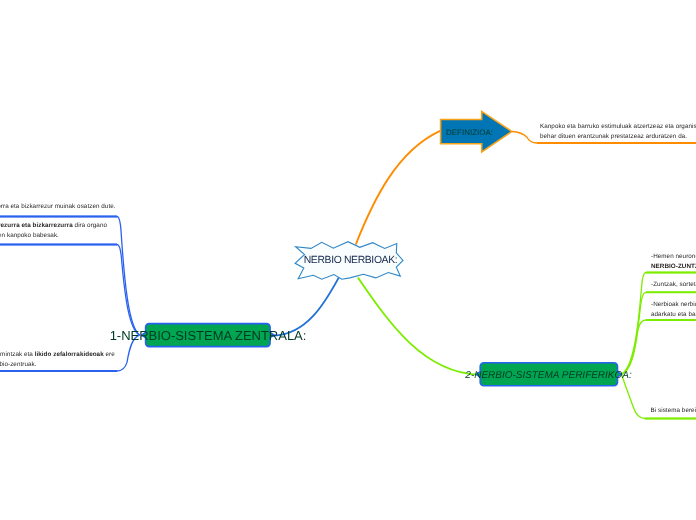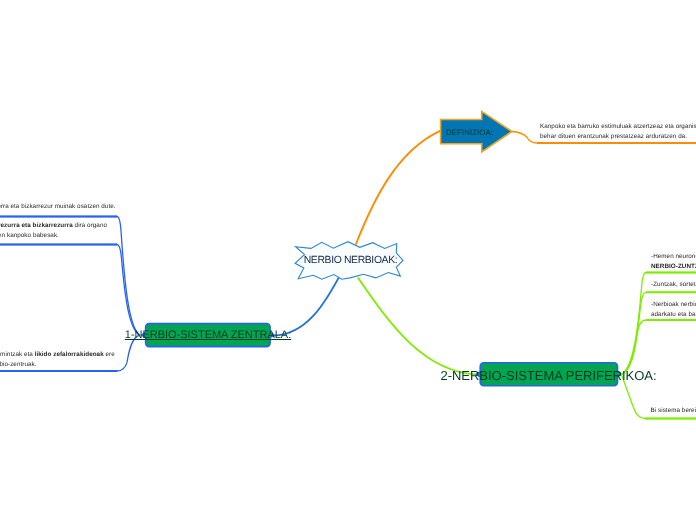--- a/index.html
+++ b/index.html
@@ -45,22 +45,22 @@
       <path d="M702.0,320.0L646.0,320.0 C643.0,320.0 639.4,322.6 637.8,330.3 C635.0,351.0 631.3,370.8 621.5,374.3" fill="none" stroke="#7ded00" stroke-width="1.3" stroke-linecap="butt" stroke-linejoin="round"></path>
       <line x1="702" y1="320" x2="646" y2="320" stroke="#7ded00" stroke-width="2" stroke-linecap="butt"></line>
       <path d="M702,418.5L645,418.5 C639,418.5 636,415 633.5,407.5 C630,398 624.5,383.5 621.5,374.3" fill="none" stroke="#7ded00" stroke-width="1.3" stroke-linecap="butt" stroke-linejoin="round"></path>
       <line x1="702" y1="418.5" x2="645" y2="418.5" stroke="#7ded00" stroke-width="2"></line>
       <path d="M702.0,143.0L537.0,143.0 C533.4,143.0 529.0,141.6 527.0,137.3 C524.4,134.6 521.0,132.0 511.9,131.5" fill="none" stroke="#ff8c00" stroke-width="1.3" stroke-linecap="butt" stroke-linejoin="round"></path>
       <line x1="702" y1="143" x2="537" y2="143" stroke="#ff8c00" stroke-width="2" stroke-linecap="butt"></line>
     </svg>
   <div id="labels">
       <div class="nodetext " style="left: 0px; top: 0px;;left:350.5px;top:260px;transform:translate(-50%,-50%);font-size:10.4px;color:#12274d;letter-spacing:-0.36px;">NERBIO NERBIOAK:</div>
       <div class="nodetext " style="left: 0px; top: 0px;;left:446px;top:131.8px;transform:translateY(-50%);font-size:7.9px;color:#003a24;letter-spacing:0.05px;">DEFINIZIOA:</div>
-      <div class="nodetext " style="left: 0px; top: 0px;;left:208px;top:335.2px;transform:translate(-50%,-50%);font-size:11px;color:#003a24;letter-spacing:-0.02px;text-decoration:underline;">1-NERBIO-SISTEMA ZENTRALA:</div>
-      <div class="nodetext " style="left: 0px; top: 0px;;left:548.5px;top:375px;transform:translate(-50%,-50%);font-size:13px;color:#003a24;letter-spacing:-0.02px;">2-NERBIO-SISTEMA PERIFERIKOA:</div>
+      <div class="nodetext " style="left: 0px; top: 0px;;left:208px;top:335.2px;transform:translate(-50%,-50%);font-size:13px;color:#003a24;letter-spacing:-0.02px;">1-NERBIO-SISTEMA ZENTRALA:</div>
+      <div class="nodetext " style="left: 0px; top: 0px;;left:548.5px;top:375px;transform:translate(-50%,-50%);font-size:10px;color:#003a24;letter-spacing:-0.02px;font-style:italic;">2-NERBIO-SISTEMA PERIFERIKOA:</div>
       <div class="leaf" style="left: 540px; top: 121.5px;">
         <div>Kanpoko eta barruko estimuluak atzertzeaz eta organismoak</div>
         <div>behar dituen erantzunak prestatzeaz arduratzen da.</div>
       </div>
       <div class="leaf" style="left: -96.3px; top: 202px;">
         <div>-Garuna, garunttoa, burmuin-enborra eta bizkarrezur muinak osatzen dute.</div>
       </div>
       <div class="leaf" style="left: -12.6px; top: 221px;">
         <div>-<b>Garezurra eta bizkarrezurra</b> dira organo</div>
         <div>hauen kanpoko babesak.</div>

